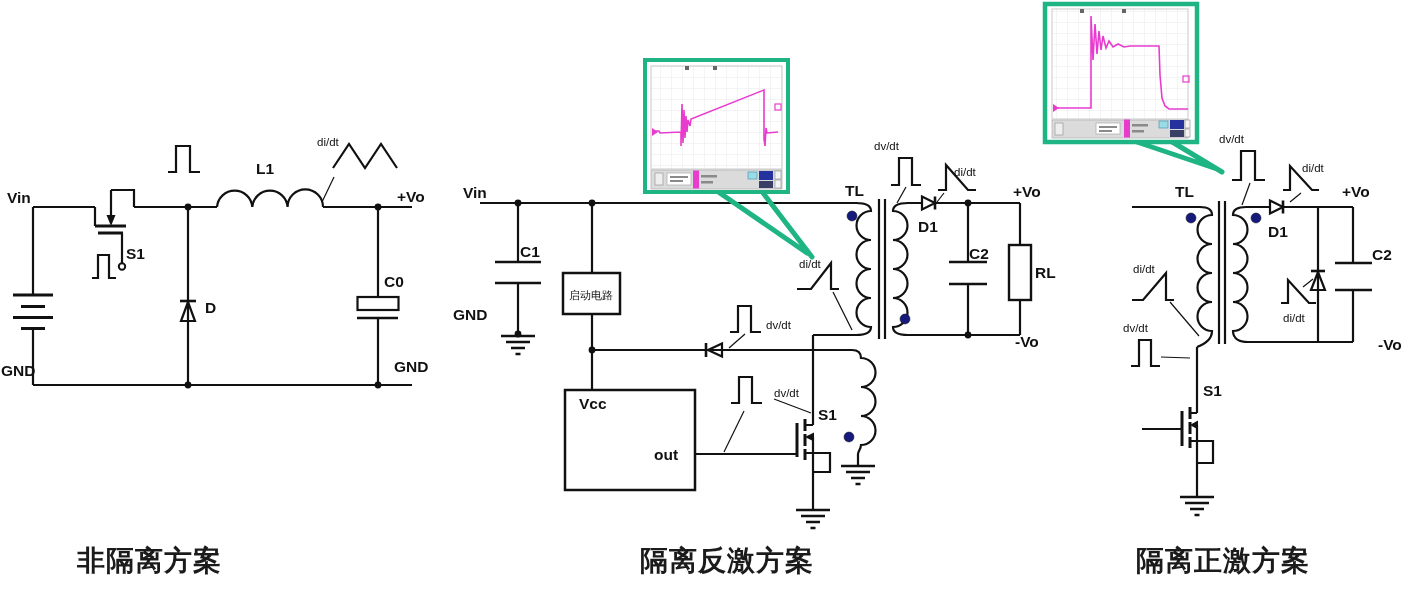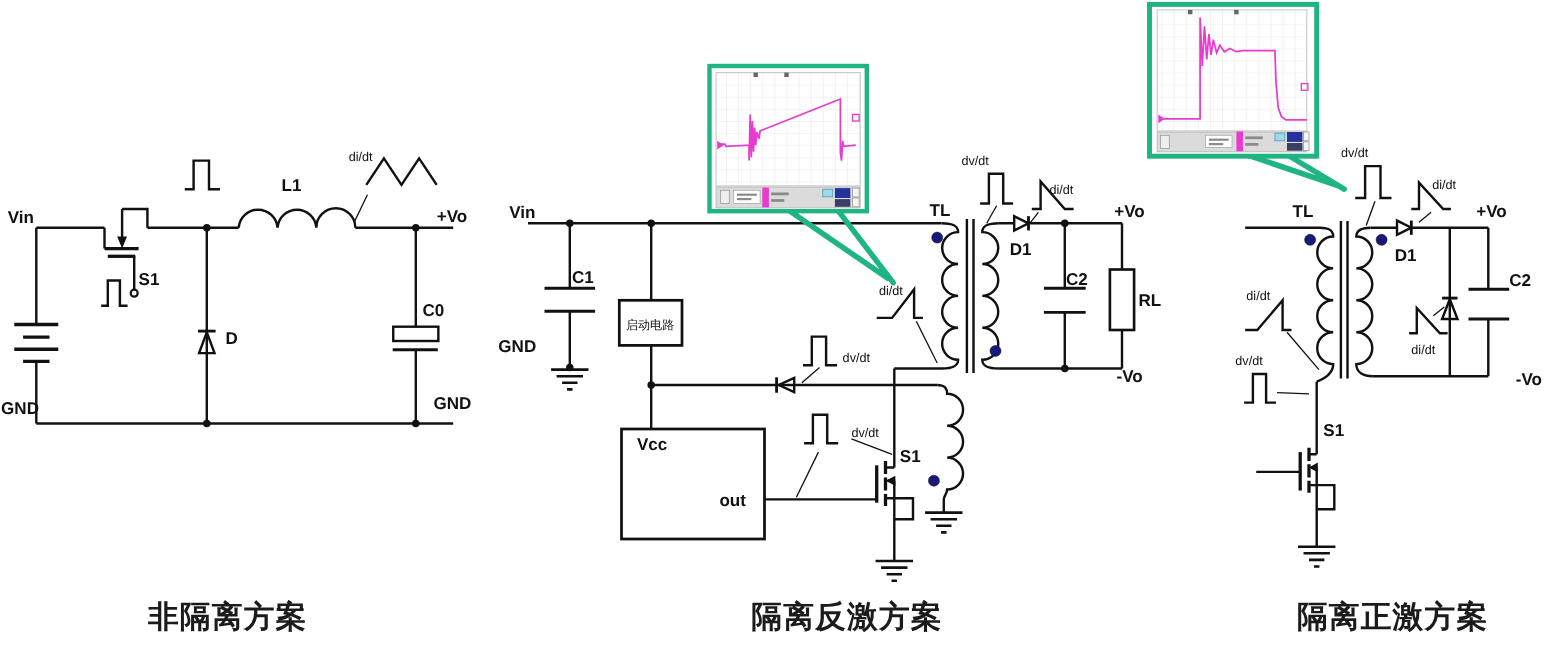--- a/index.html
+++ b/index.html
@@ -3,21 +3,21 @@
 <meta charset="utf-8">
 <style>
   html,body{margin:0;padding:0;background:#ffffff;}
   .stage{position:relative;width:1413px;height:590px;background:#ffffff;overflow:hidden;
          font-family:"Liberation Sans","DejaVu Sans",sans-serif;}
   .stage svg{position:absolute;left:0;top:0;}
   svg text{fill:#111;font-family:"Liberation Sans","DejaVu Sans",sans-serif;}
   .lbl{font-size:15.5px;font-weight:bold;}
   .sm{font-size:11.5px;}
   .cjk{font-size:11px;}
-  .caption{position:absolute;top:542px;width:260px;text-align:center;
+  .caption{position:absolute;top:542px;width:260px;
            font-size:28px;font-weight:bold;color:#1b1b1b;letter-spacing:1px;}
   .cap-left{left:77px;}
   .cap-mid{left:640px;}
   .cap-right{left:1136px;}
 </style>
 </head>
 <body>
 
 <div class="stage">
 <svg width="1413" height="590" viewBox="0 0 1413 590">

